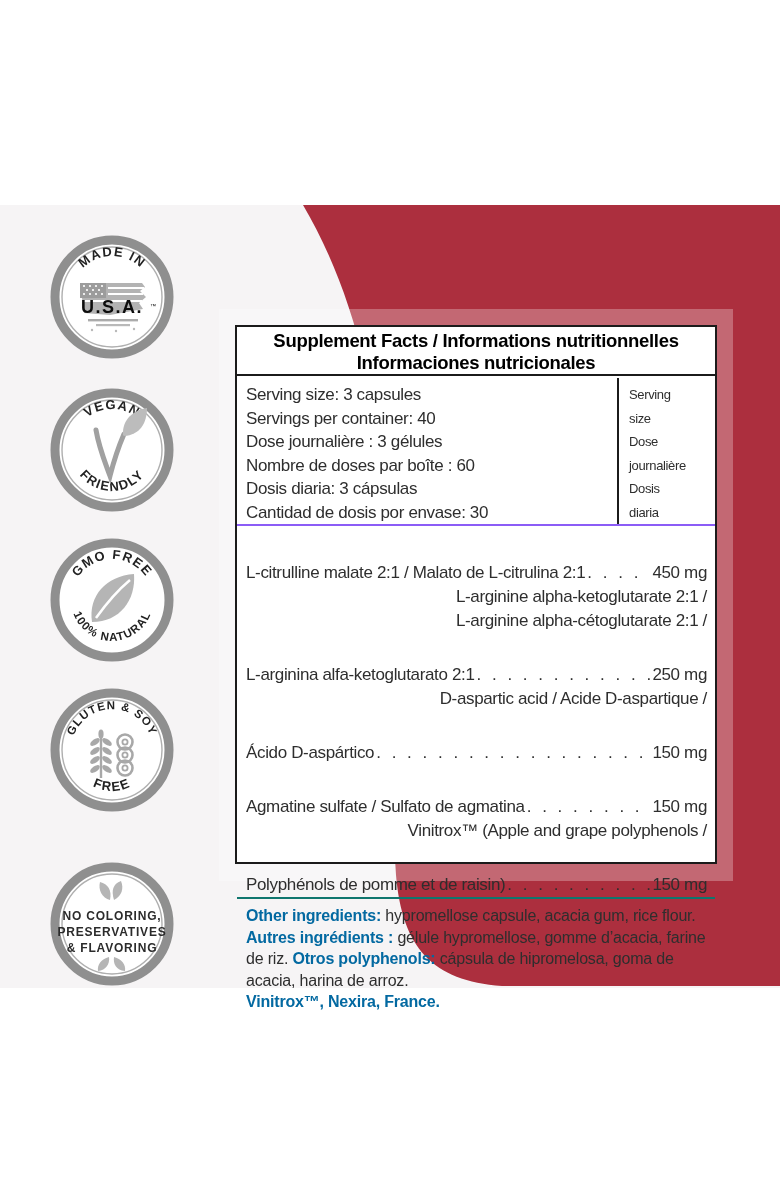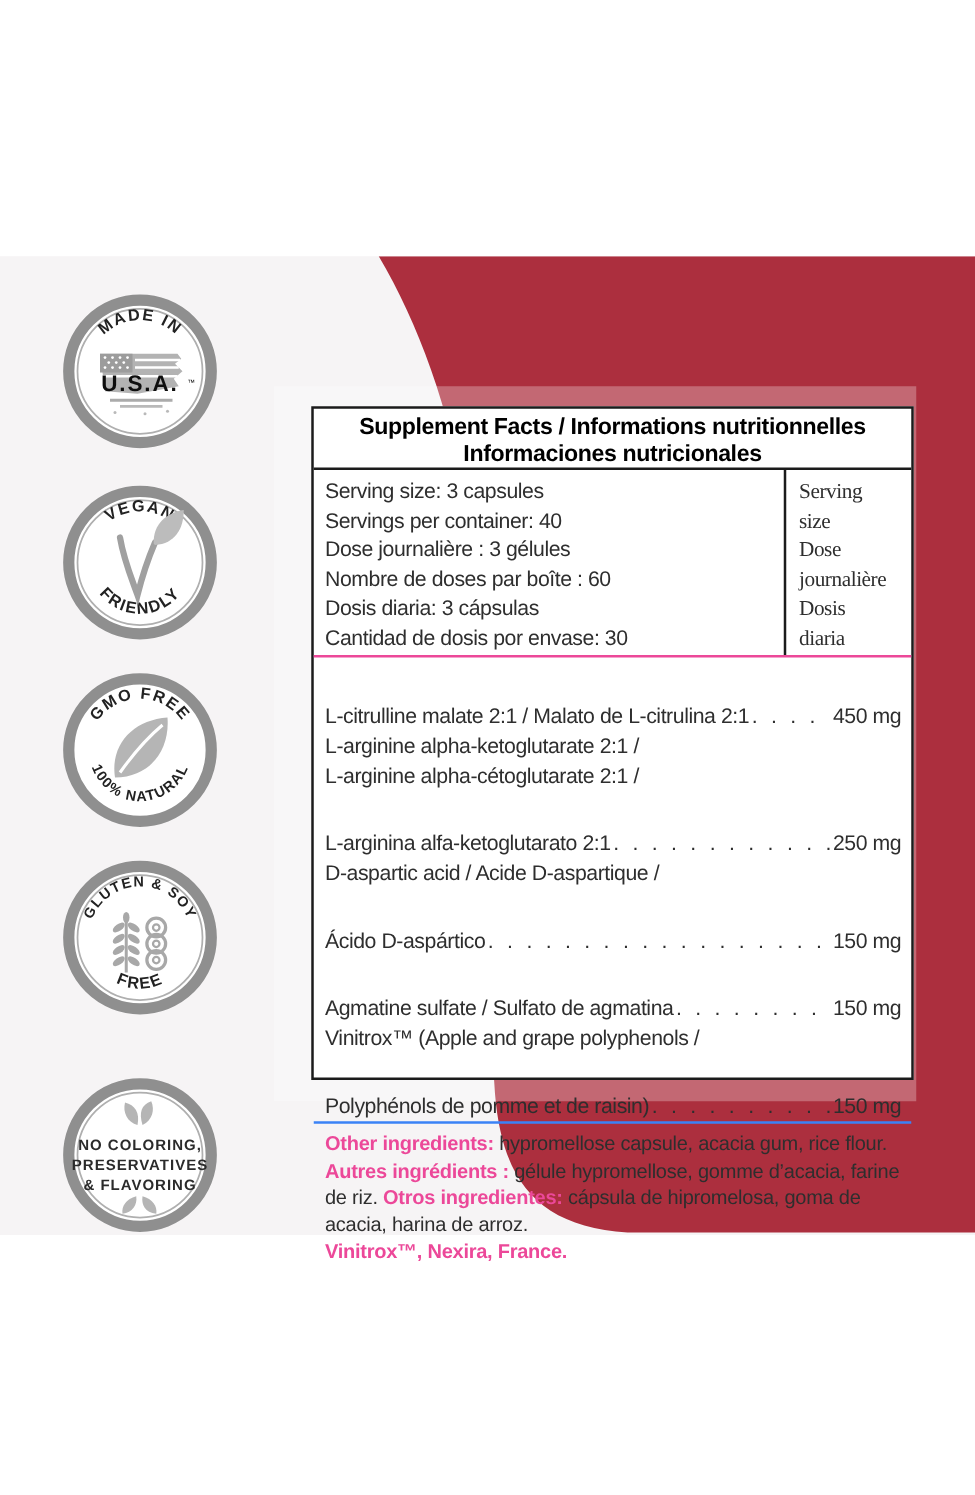--- a/index.html
+++ b/index.html
@@ -8,40 +8,40 @@
   .stage { position:relative; width:780px; height:1196px; background:#ffffff; overflow:hidden; }
 
   
   .band { position:absolute; left:0; top:205px; width:780px; height:783px; background:#F6F4F5; }
   .red-shape-svg { position:absolute; left:0; top:0; width:780px; height:783px; display:block; }
 
   
   .halo { position:absolute; left:219px; top:309px; width:514px; height:572px; background:rgba(255,255,255,0.28); }
 
   
-  .panel { position:absolute; left:249px; top:325px; width:482px; height:539px;
+  .panel { position:absolute; left:235px; top:325px; width:482px; height:539px;
            background:#ffffff; border:2px solid #1b1b1b; display:flex; flex-direction:column;
            color:#2e2e2e; }
   .panel-header { flex:0 0 49px; border-bottom:2px solid #1b1b1b; text-align:center;
                   font-weight:bold; color:#000; font-size:18.5px; line-height:22px;
                   letter-spacing:-0.3px; padding-top:3px; }
-  .serving { flex:0 0 150px; border-bottom:2px solid #ec4899; display:flex; }
+  .serving { flex:0 0 150px; border-bottom:2px solid #8b5cf6; display:flex;align-items:flex-end; }
   .serving-left { flex:1 1 auto; padding:5px 8px 0 9px; font-size:17px; line-height:23.5px; letter-spacing:-0.35px; }
   .serving-right { flex:0 0 98px; border-left:2px solid #1b1b1b; padding:5px 20px 0 10px;
-                   font-size:17px; line-height:23.5px; letter-spacing:-0.35px;font-family:Liberation Serif, serif; }
-  .ingredients { flex:0 0 224px; border-bottom:2px solid #3b82f6; padding:5px 8px 0 9px;
-                 font-size:17px; line-height:24px; letter-spacing:-0.35px; }
+                   font-size:13px; line-height:23.5px; letter-spacing:-0.35px; }
+  .ingredients { flex:0 0 224px; border-bottom:2px solid #0f766e; padding:5px 8px 0 9px;
+                 font-size:17px; line-height:24px; letter-spacing:-0.35px;text-align:right; }
   .ing-line { white-space:nowrap; }
   .ing-row { display:flex; align-items:baseline; }
   .ing-name { white-space:nowrap; }
   .dots { flex:1 1 auto; overflow:hidden; white-space:nowrap; letter-spacing:3px; margin:0 2px; }
   .dots::after { content:". . . . . . . . . . . . . . . . . . . . . . . . . . . . . . . . . . . ."; }
   .amount { white-space:nowrap;margin-top:30px; }
   .other { flex:1 1 auto; padding:6px 8px 0 9px; font-size:16px; line-height:21.5px; letter-spacing:-0.2px; }
-  .b { font-weight:bold; color:#ec4899; }
+  .b { font-weight:bold; color:#0369a1; }
 
   
   .badge { position:absolute; left:50px; width:124px; height:124px; }
   .badge svg { display:block; width:124px; height:124px; }
   .arc-text { font-family:"Liberation Sans", sans-serif; font-weight:bold; font-size:13px;
               letter-spacing:1.4px; fill:#222; }
   .arc-text-sm { font-family:"Liberation Sans", sans-serif; font-weight:bold; font-size:11.5px;
               letter-spacing:1.1px; fill:#222; }
   .badge-line { font-family:"Liberation Sans", sans-serif; font-weight:bold; font-size:12px;
               letter-spacing:0.8px; fill:#2b2b2b; }
@@ -269,20 +269,20 @@
           <span class="ing-name">Polyphénols de pomme et de raisin)</span>
           <span class="dots"></span>
           <span class="amount">150 mg</span>
         </div>
       </div>
 
     </div>
 
     <div class="other">
       <p>
-        <span class="b">Other ingredients: </span><span>hypromellose capsule, acacia gum, rice flour. </span><span class="b">Autres ingrédients : </span><span>gélule hypromellose, gomme d’acacia, farine de riz. </span><span class="b">Otros ingredientes: </span><span>cápsula de hipromelosa, goma de acacia, harina de arroz.</span>
+        <span class="b">Other ingredients: </span><span>hypromellose capsule, acacia gum, rice flour. </span><span class="b">Autres ingrédients : </span><span>gélule hypromellose, gomme d’acacia, farine de riz. </span><span class="b">Otros polyphenols: </span><span>cápsula de hipromelosa, goma de acacia, harina de arroz.</span>
       </p>
       <div class="b">Vinitrox™, Nexira, France.</div>
     </div>
 
   </div>
 
 </div>
 
 </body></html>

